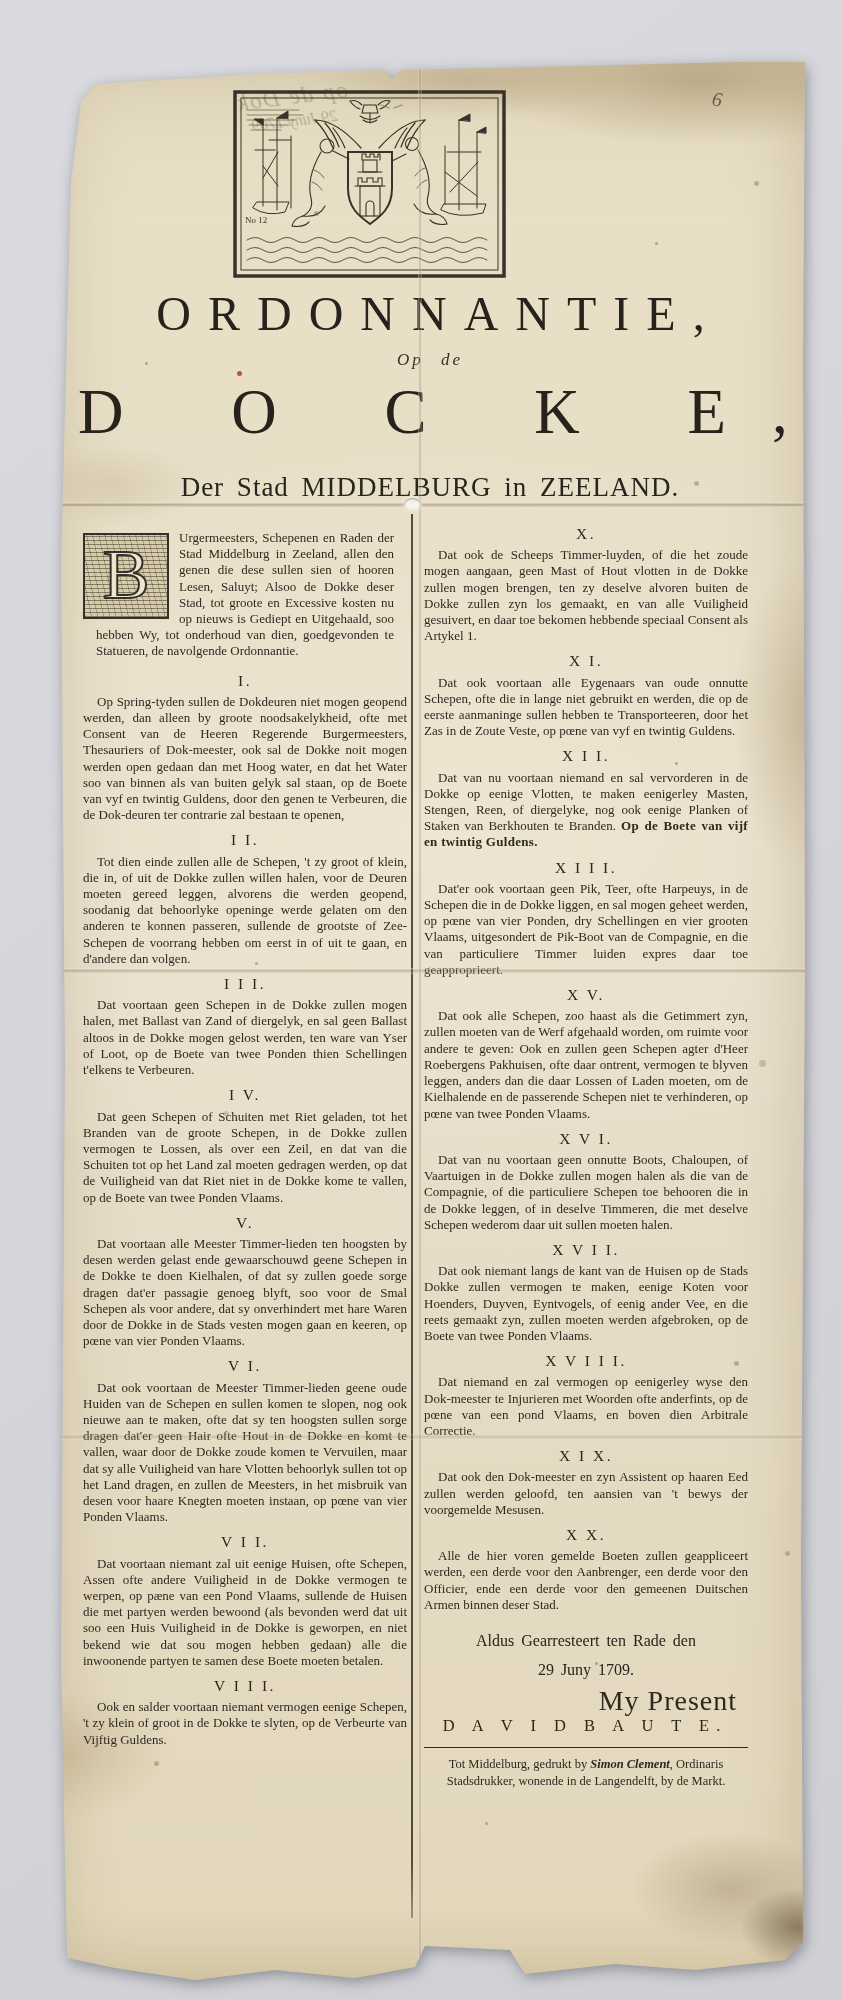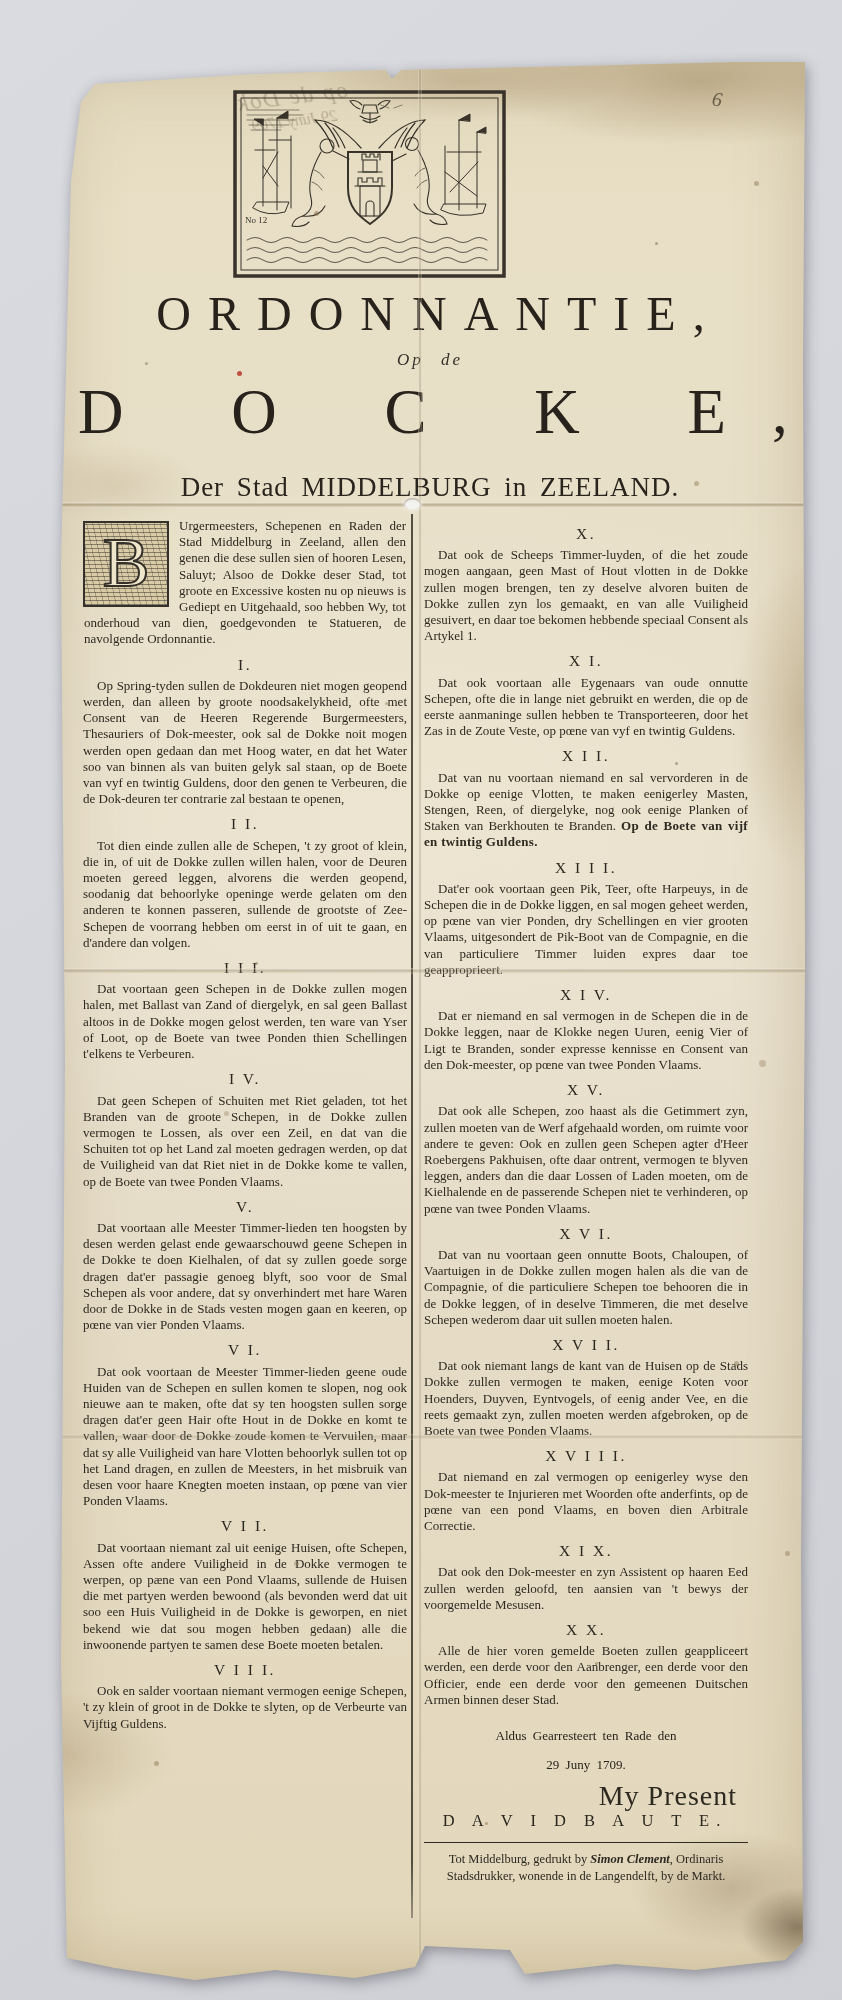--- a/index.html
+++ b/index.html
@@ -59,26 +59,26 @@
   .divider{position:absolute;left:356px;top:452px;width:1.5px;height:1404px;
            background:linear-gradient(to bottom, rgba(47,41,31,.8) 0 96%, rgba(47,41,31,.4));}
   .dropcap{float:left;width:86px;height:86px;margin:3px 10px 2px 0;border:2px solid #35302a;
            box-sizing:border-box;text-align:center;
            background:
              repeating-linear-gradient(0deg, rgba(53,48,42,.5) 0 1px, transparent 1px 4px),
              repeating-linear-gradient(78deg, rgba(53,48,42,.30) 0 1px, transparent 1px 6px),
              #d8cba6;}
   .dropcap span{font-size:70px;line-height:80px;color:#eee5ca;-webkit-text-stroke:2px #35302a;
                 font-family:"Liberation Serif",serif;}
-  .intro-text{margin:1px;}
+  .intro-text{margin:13px;}
   .sec-num{text-align:center;font-size:15.5px;letter-spacing:2.5px;margin:9px 0 5px 0;color:#2b261f;}
   .sec-text{margin:0;text-indent:14px;}
   .sec-text b{font-weight:bold;letter-spacing:.3px;}
   
-  .decree{margin:13px 0 0 0;text-align:center;font-size:13px;line-height:29px;word-spacing:3px;
+  .decree{margin:13px 0 0 0;text-align:center;font-size:16px;line-height:29px;word-spacing:3px;
           text-indent:0;color:#28231c;}
   .presence{margin:9px 11px 0 0;text-align:right;font-size:28px;letter-spacing:1px;
             color:#2e2921;}
   .signature{margin:9px 2px 0 0;text-align:center;font-size:16.5px;letter-spacing:7px;color:#2b261f;}
   .colophon{margin-top:13px;border-top:1.5px solid #2f2a22;padding-top:8px;font-size:12.5px;
             line-height:17px;text-align:center;text-indent:0;}
   .colophon i{font-weight:bold;}
 </style>
 </head>
 <body>
@@ -216,24 +216,20 @@
             </div>
             <div class="section">
               <div class="sec-num">X I I.</div>
               <p class="sec-text">Dat van nu voortaan niemand en sal vervorderen in de Dokke op eenige Vlotten, te maken eenigerley Masten, Stengen, Reen, of diergelyke, nog ook eenige Planken of Staken van Berkhouten te Branden. <b>Op de Boete van vijf en twintig Guldens.</b></p>
             </div>
             <div class="section">
               <div class="sec-num">X I I I.</div>
               <p class="sec-text">Dat'er ook voortaan geen Pik, Teer, ofte Harpeuys, in de Schepen die in de Dokke liggen, en sal mogen geheet werden, op pœne van vier Ponden, dry Schellingen en vier grooten Vlaams, uitgesondert de Pik-Boot van de Compagnie, en die van particuliere Timmer luiden expres daar toe geapproprieert.</p>
             </div>
             <div class="section">
-              <div class="sec-num">X I V.</div>
-              <p class="sec-text">Dat er niemand en sal vermogen in de Schepen die in de Dokke leggen, naar de Klokke negen Uuren, eenig Vier of Ligt te Branden, sonder expresse kennisse en Consent van den Dok-meester, op pœne van twee Ponden Vlaams.</p>
-            </div>
-            <div class="section">
               <div class="sec-num">X V.</div>
               <p class="sec-text">Dat ook alle Schepen, zoo haast als die Getimmert zyn, zullen moeten van de Werf afgehaald worden, om ruimte voor andere te geven: Ook en zullen geen Schepen agter d'Heer Roebergens Pakhuisen, ofte daar ontrent, vermogen te blyven leggen, anders dan die daar Lossen of Laden moeten, om de Kielhalende en de passerende Schepen niet te verhinderen, op pœne van twee Ponden Vlaams.</p>
             </div>
             <div class="section">
               <div class="sec-num">X V I.</div>
               <p class="sec-text">Dat van nu voortaan geen onnutte Boots, Chaloupen, of Vaartuigen in de Dokke zullen mogen halen als die van de Compagnie, of die particuliere Schepen toe behooren die in de Dokke leggen, of in deselve Timmeren, die met deselve Schepen wederom daar uit sullen moeten halen.</p>
             </div>
             <div class="section">
               <div class="sec-num">X V I I.</div>
               <p class="sec-text">Dat ook niemant langs de kant van de Huisen op de Stads Dokke zullen vermogen te maken, eenige Koten voor Hoenders, Duyven, Eyntvogels, of eenig ander Vee, en die reets gemaakt zyn, zullen moeten werden afgebroken, op de Boete van twee Ponden Vlaams.</p>

